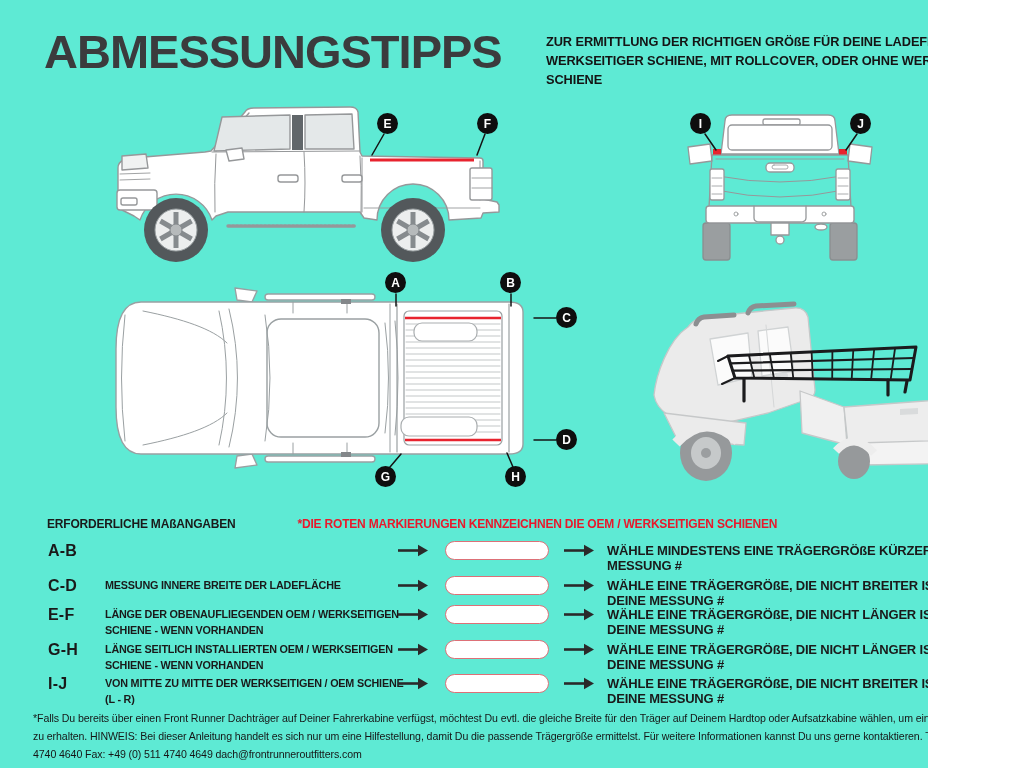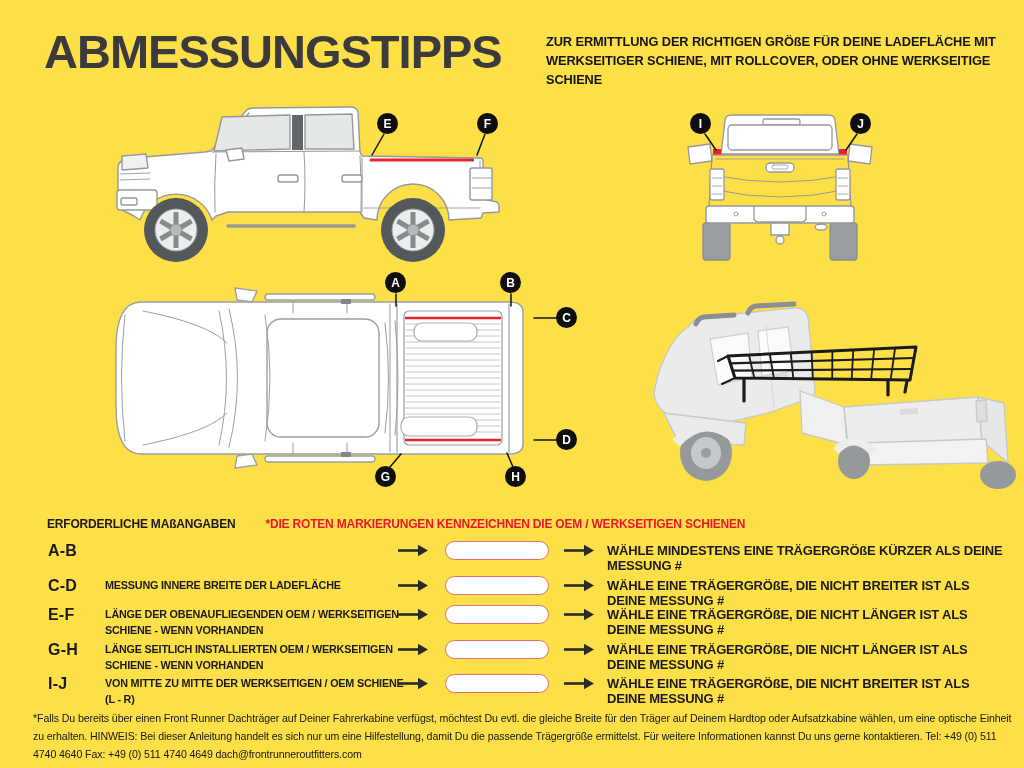--- a/index.html
+++ b/index.html
@@ -1,35 +1,35 @@
 <!DOCTYPE html>
 <html><head>
 <meta charset="utf-8">
 <style>
   html,body{margin:0;padding:0;background:#fff;}
-  #page{position:relative;width:1024px;height:768px;background:#fde047;overflow:hidden;
+  #page{position:relative;width:928px;height:768px;background:#5eead4;overflow:hidden;
         font-family:"Liberation Sans","DejaVu Sans",sans-serif;color:#1a1a1a;}
   .abs{position:absolute;}
 
   
   .title{left:44px;top:24px;font-size:47px;font-weight:800;letter-spacing:-1px;color:#3b3b3d;}
   .subtitle{left:510px;top:32px;width:460px;font-size:12.8px;font-weight:700;line-height:1.5;
             letter-spacing:-0.1px;color:#141414;margin-left:36px;}
 
   
   .marker{position:absolute;width:21px;height:21px;border-radius:50%;background:#0e0e0e;color:#fff;
           display:flex;align-items:center;justify-content:center;font-size:12px;font-weight:700;z-index:6;}
   #leader-overlay{position:absolute;left:0;top:0;z-index:5;pointer-events:none;}
 
   
   .illus{position:absolute;z-index:2;}
 
   
   .sec-head{left:47px;top:517px;display:flex;gap:30px;font-size:12px;font-weight:700;letter-spacing:-0.2px;}
-  .sec-head .note{color:#e8192c;}
+  .sec-head .note{color:#e8192c;margin-left:32px;}
   .mrow{position:absolute;left:45px;width:965px;height:34px;}
   .mrange{position:absolute;left:3px;top:2px;width:44px;font-size:16px;font-weight:700;letter-spacing:0.2px;}
   .mdesc{position:absolute;left:60px;top:2px;width:300px;font-size:10.8px;font-weight:700;
          line-height:1.5;letter-spacing:-0.2px;}
   .marrow{position:absolute;top:4px;}
   .a1{left:353px;} .a2{left:519px;}
   .pill{position:absolute;left:400px;top:1px;width:104px;height:19px;border:1.4px solid #dd7077;
         border-radius:11px;background:#fff;outline:none;padding:0 8px;font-size:11px;
         font-family:inherit;box-sizing:border-box;}
   .mresult{position:absolute;left:562px;top:3px;width:400px;font-size:13px;font-weight:700;letter-spacing:-0.2px;}

